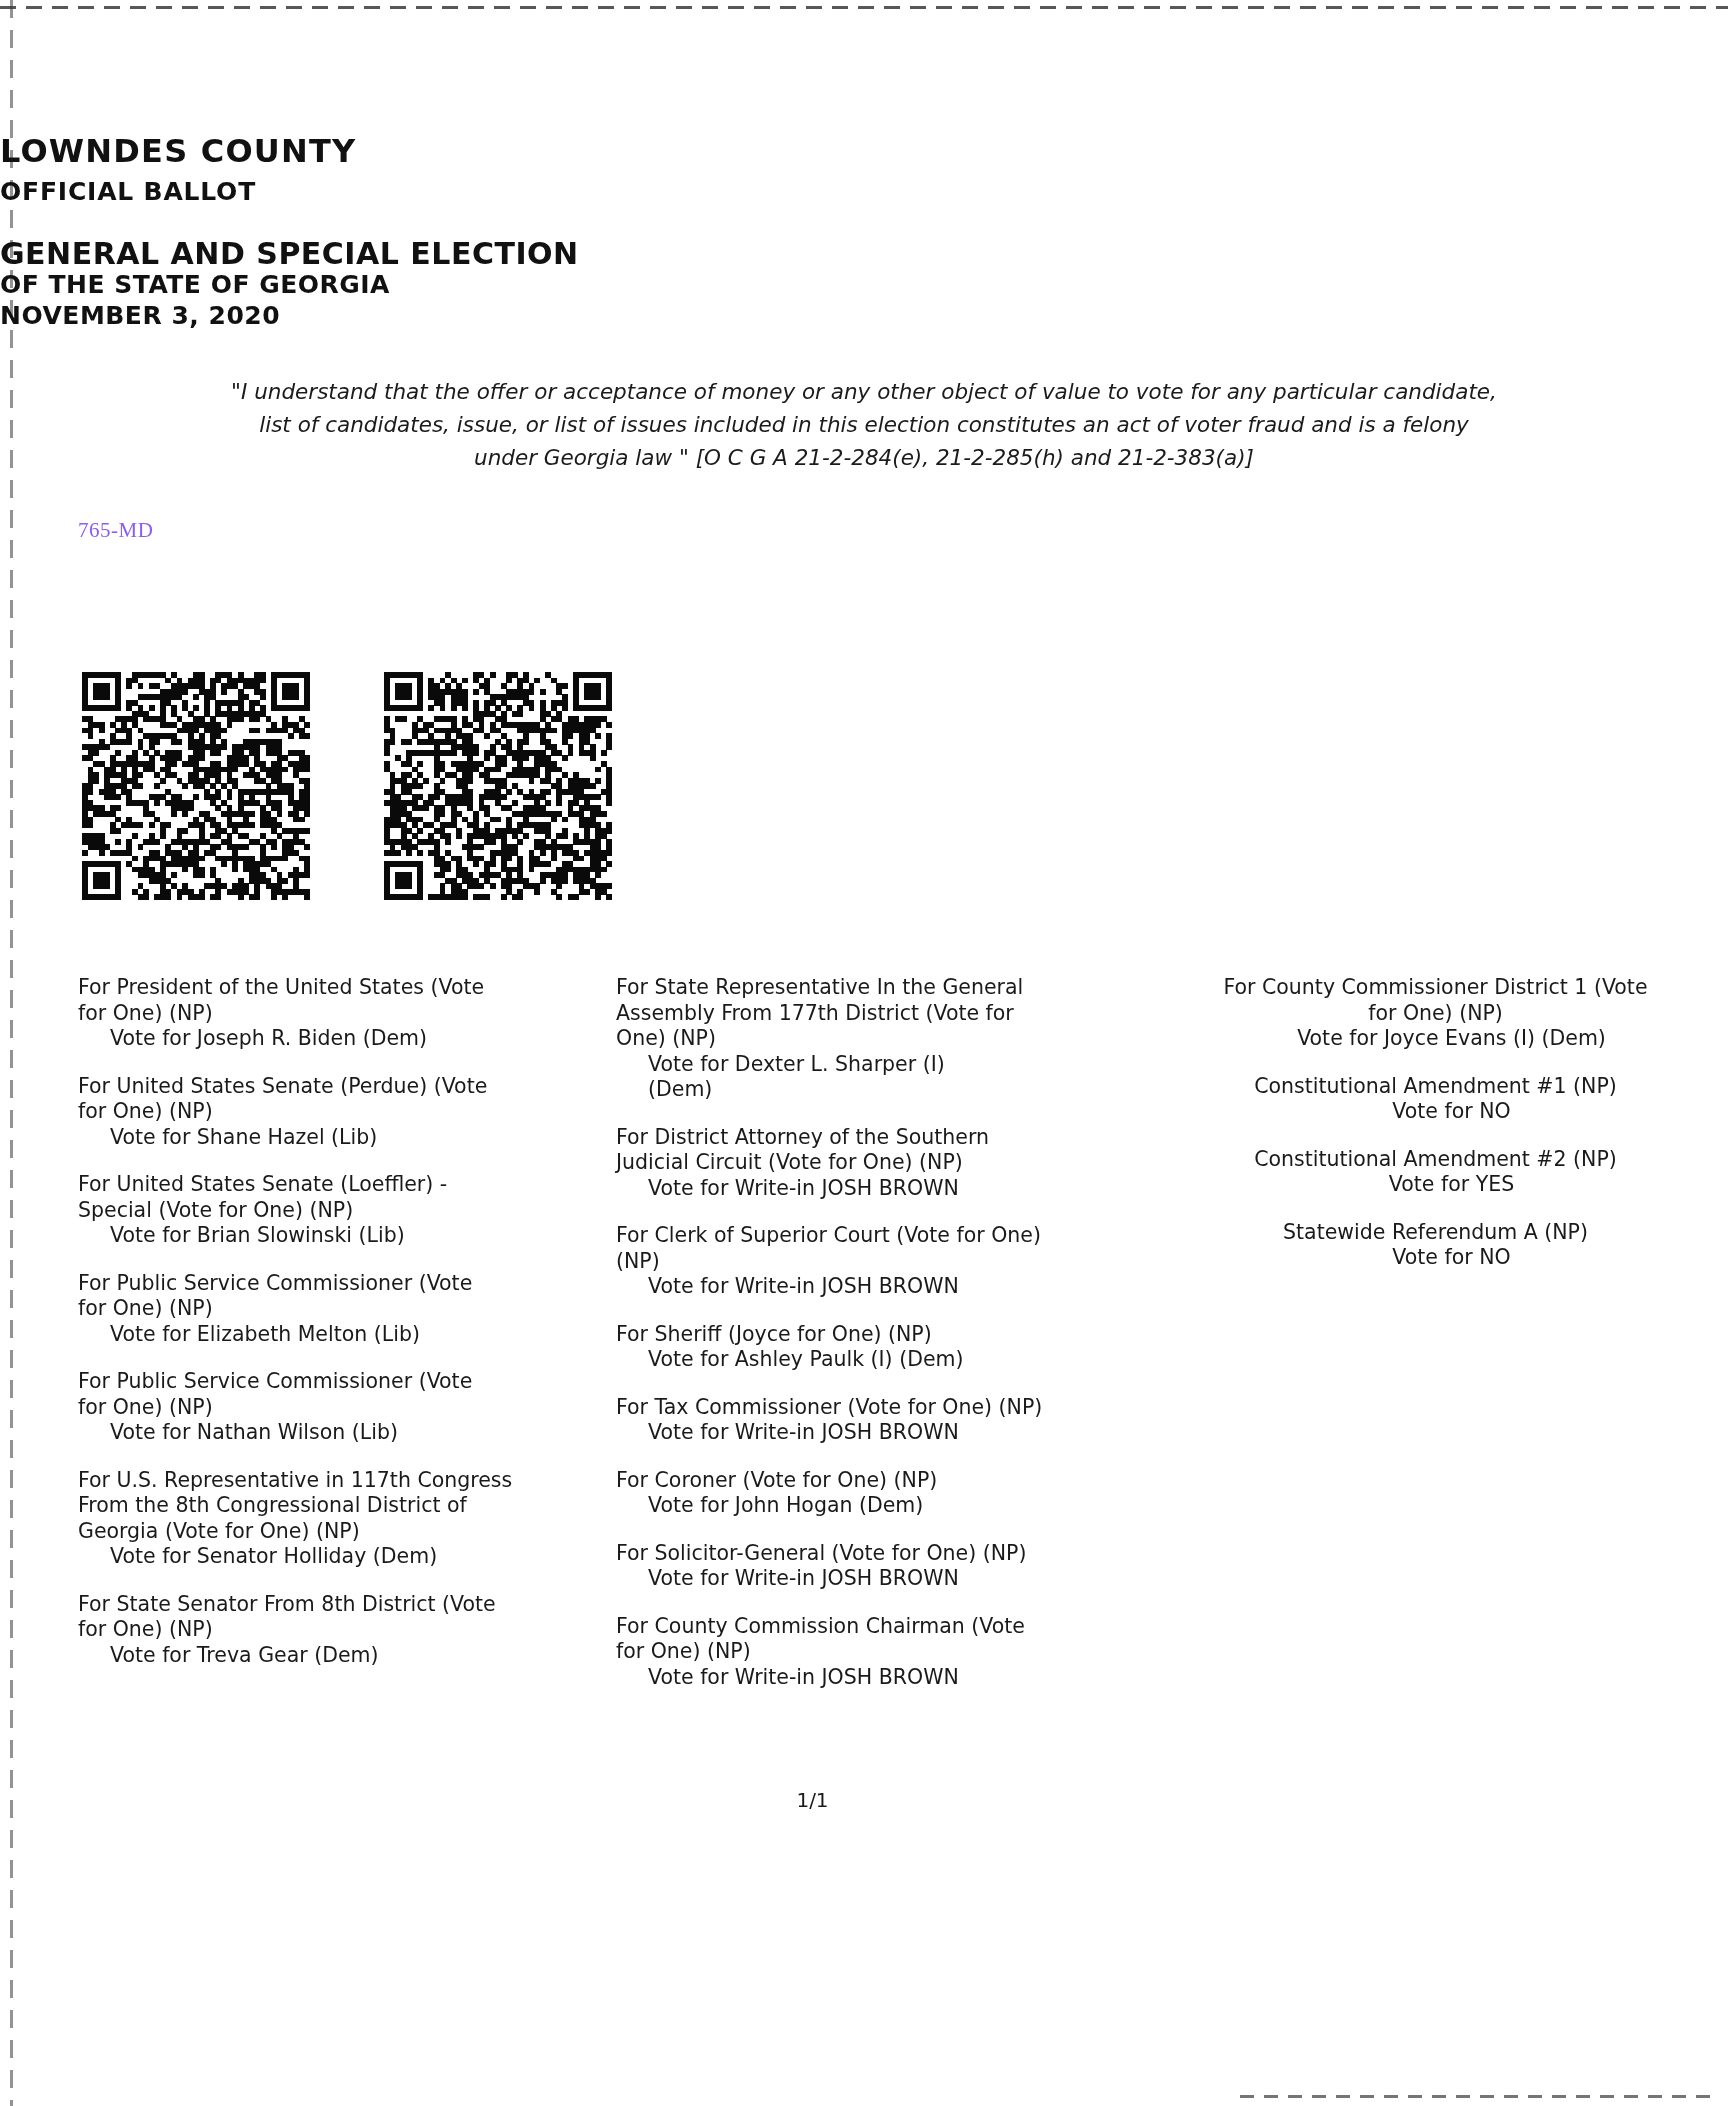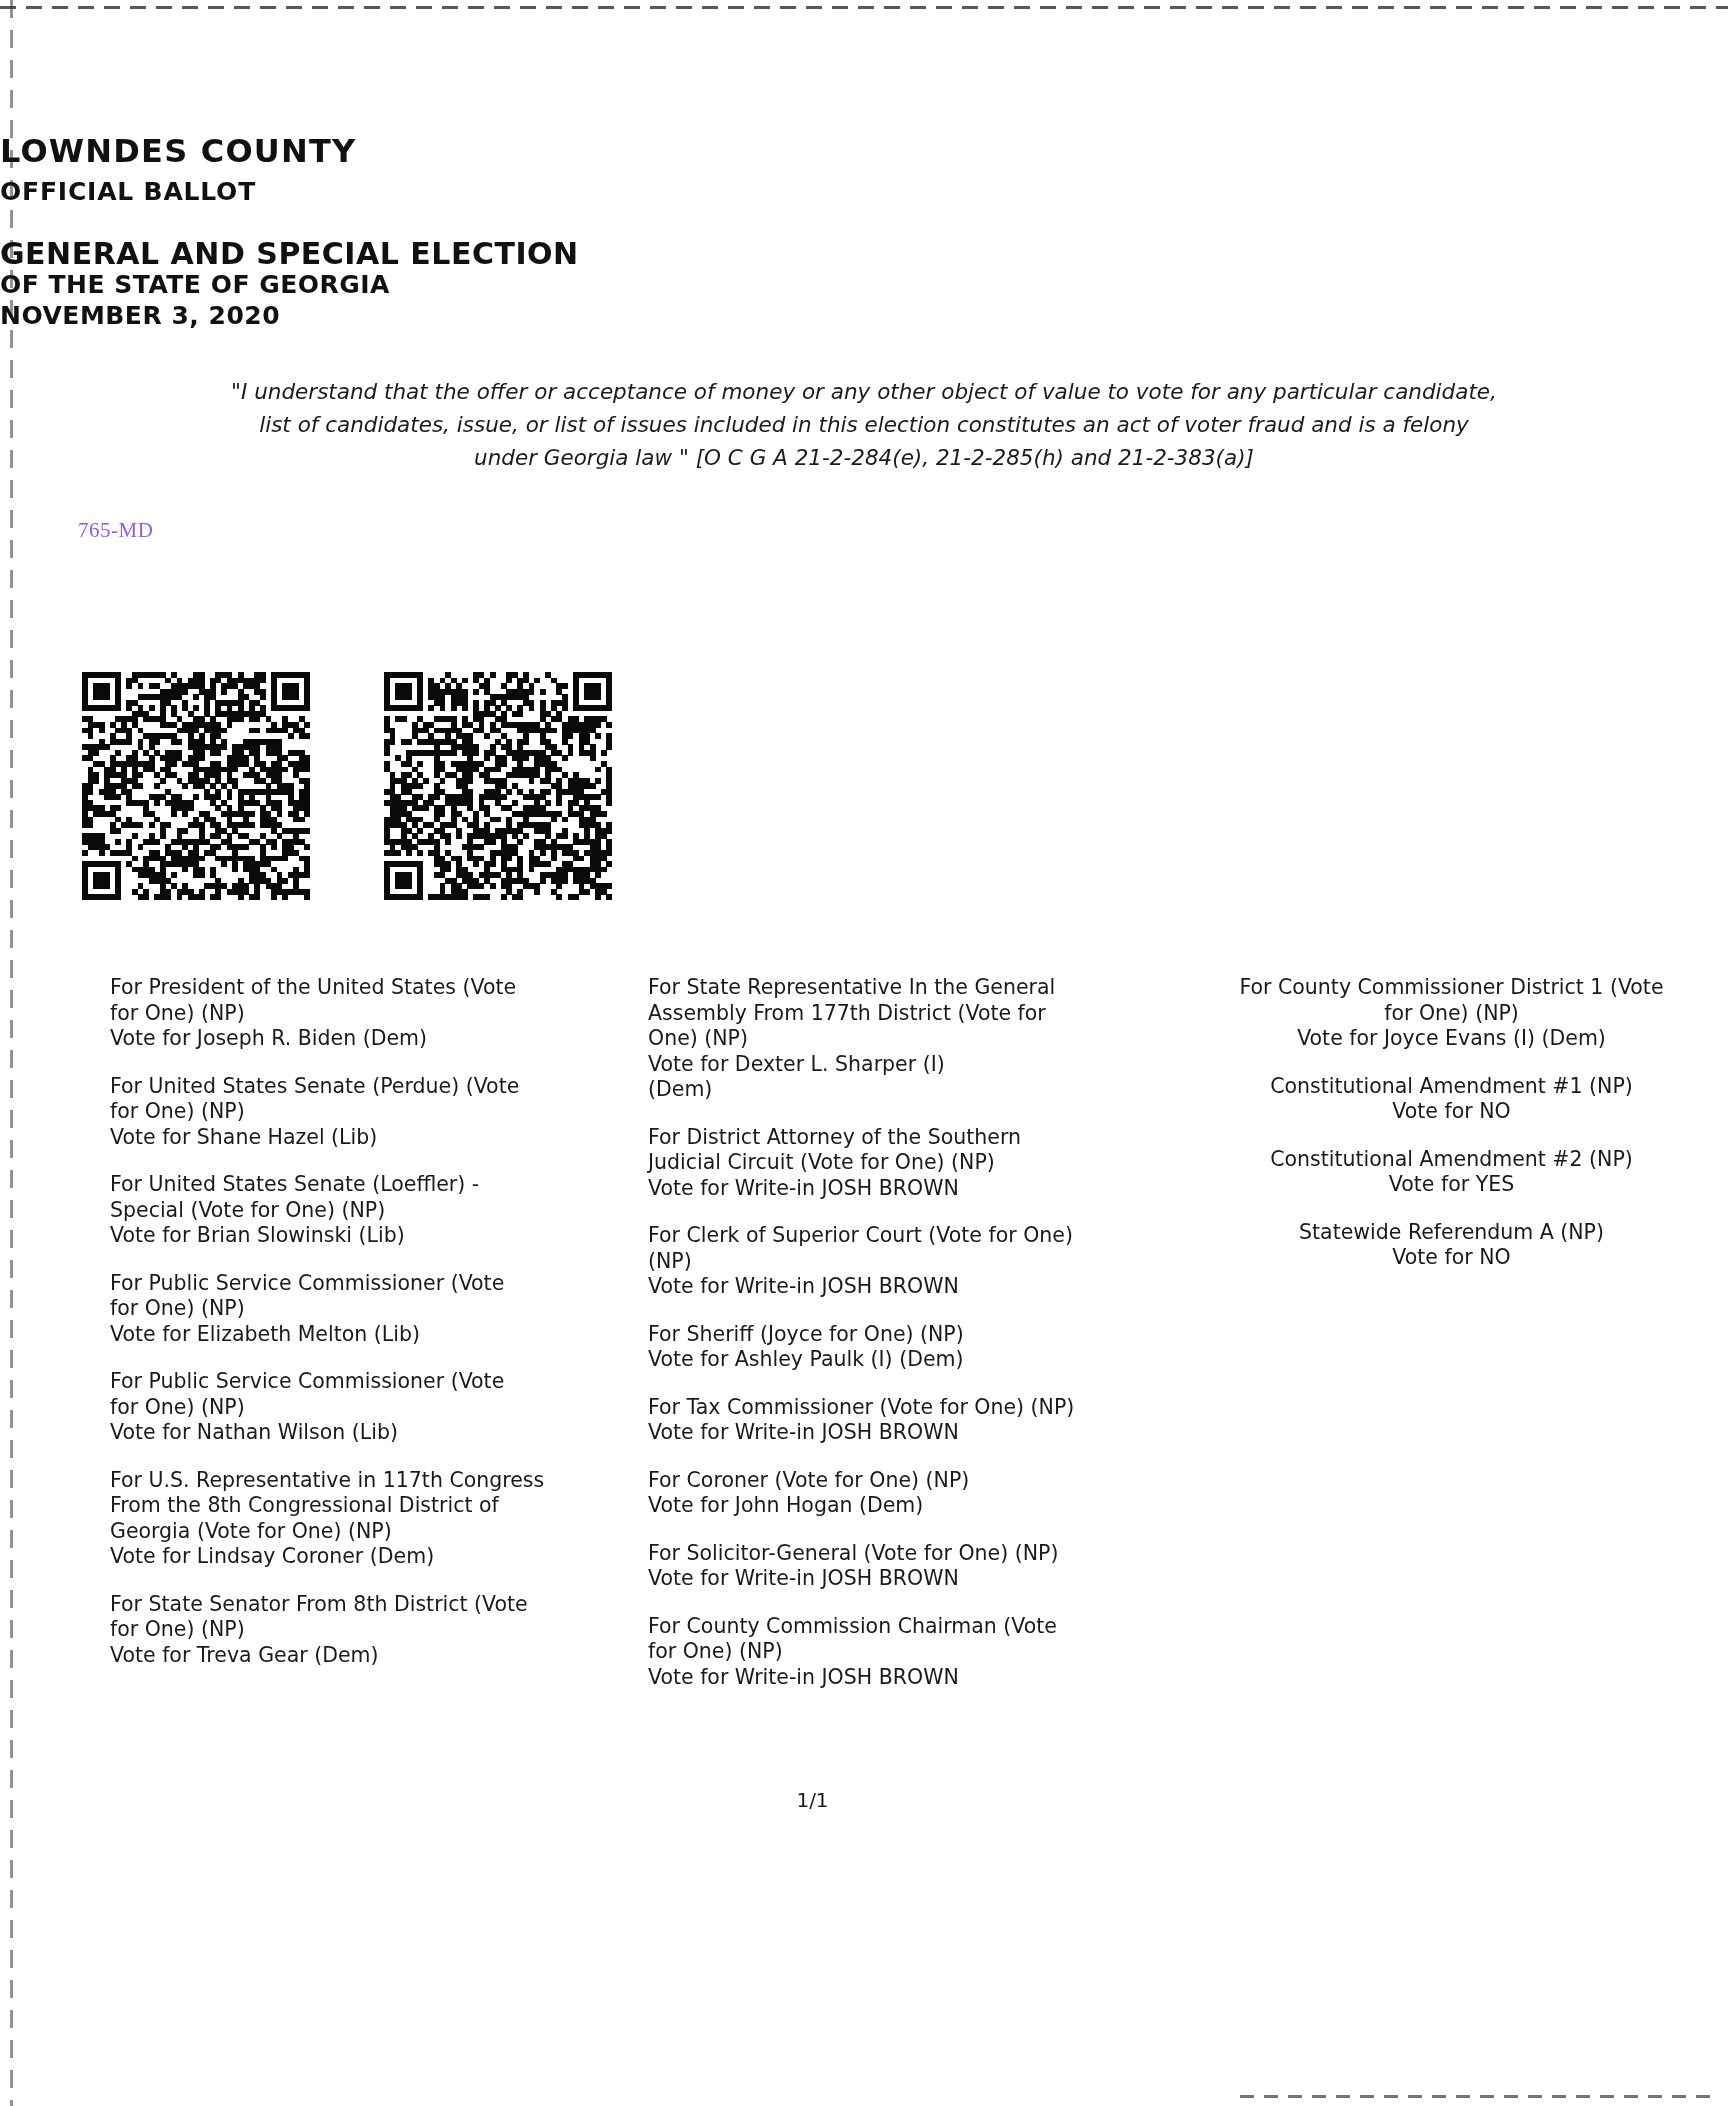--- a/index.html
+++ b/index.html
@@ -126,21 +126,20 @@
     line-height: 25.5px;
     color: #1a1a1a;
   }
   #col-1 { left: 78px; width: 535px; }
   #col-2 { left: 616px; width: 540px; }
   #col-3 { left: 1163px; width: 545px; text-align: center; }
 
   .contest { margin-bottom: 22px; }
   .contest .office {
     white-space: pre-line;
-    margin-left: 32px;
   }
   .contest .choice {
     padding-left: 32px;
     white-space: pre-line;
   }
 
   #page-num {
     position: absolute;
     left: 0;
     top: 1788px;
@@ -2005,21 +2004,21 @@
         </div>
         <div class="contest">
           <div class="office">For Public Service Commissioner  (Vote
 for One) (NP)</div>
           <div class="choice">Vote for Nathan Wilson (Lib)</div>
         </div>
         <div class="contest">
           <div class="office">For U.S. Representative in 117th Congress
 From the 8th Congressional District of
 Georgia (Vote for One) (NP)</div>
-          <div class="choice">Vote for Lindsay Coroner (Dem)</div>
+          <div class="choice">Vote for Senator Holliday (Dem)</div>
         </div>
         <div class="contest">
           <div class="office">For State Senator From 8th District  (Vote
 for One) (NP)</div>
           <div class="choice">Vote for Treva Gear (Dem)</div>
         </div>
       </div>
     <div class="col" id="col-2">
         <div class="contest">
           <div class="office">For State Representative In the General

